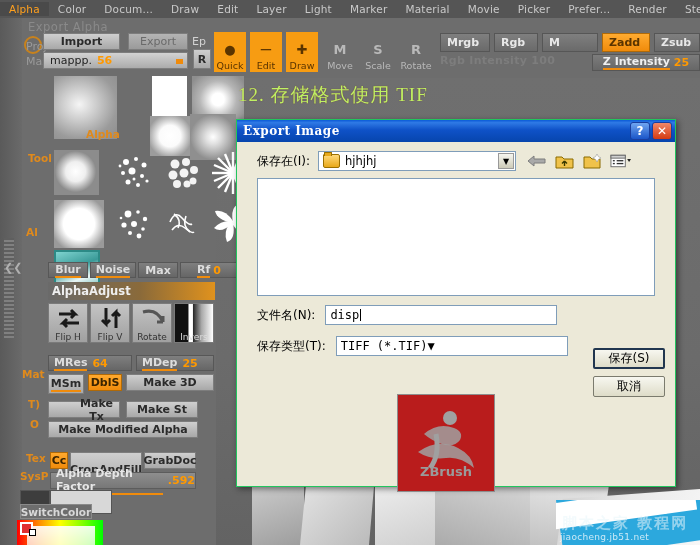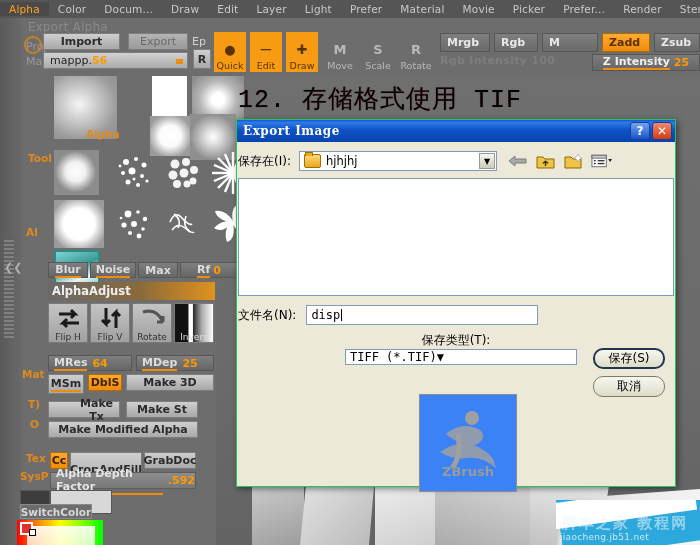--- a/index.html
+++ b/index.html
@@ -72,21 +72,21 @@
     display:flex;align-items:center;justify-content:center;box-sizing:border-box;
   }
 
   #import-btn{position:absolute;left:43px;top:33px;width:77px;height:17px;font-weight:bold;}
   #export-btn{position:absolute;left:128px;top:33px;width:60px;height:17px;color:#6a6a6a;
     background:linear-gradient(180deg,#b4b4b4,#9a9a9a);}
   #ep-lbl{position:absolute;left:192px;top:35px;font-size:11px;color:#d2d2d2;}
   #mappp-slider{position:absolute;left:43px;top:52px;width:145px;height:17px;
     background:linear-gradient(180deg,#d2d2d2,#ababab);border:1px solid #7d7d7d;
     font-size:11px;color:#222;display:flex;align-items:center;padding-left:6px;box-sizing:border-box;}
-  #mappp-slider .num{color:#ff9900;font-weight:bold;}
+  #mappp-slider .num{color:#ff9900;font-weight:bold;margin-left:5px;}
   .sliderbox{position:absolute;right:4px;top:6px;width:7px;height:5px;background:#f08b0b;}
   #r-btn{position:absolute;left:193px;top:49px;width:18px;height:20px;font-weight:bold;font-size:11px;}
 
   
   .thumbgrid{position:absolute;left:32px;top:76px;width:185px;height:110px;}
   .thumb{position:absolute;}
   .t-cloud{left:22px;top:0;width:63px;height:63px;
     background:radial-gradient(ellipse at 40% 45%,#f5f5f5 0%,#c9c9c9 35%,#9b9b9b 70%,#8c8c8c 100%);}
   .t-white{left:120px;top:0;width:35px;height:40px;background:#ffffff;}
   .t-glow1{left:160px;top:0;width:52px;height:52px;
@@ -200,72 +200,72 @@
   #c-zadd{position:absolute;left:390px;top:3px;width:48px;}
   #c-zsub{position:absolute;left:442px;top:3px;width:46px;}
   #rgbint{position:absolute;left:228px;top:24px;width:160px;height:16px;color:#7d7d7d;
     font-size:11px;font-weight:bold;letter-spacing:.3px;}
   #zint{position:absolute;left:380px;top:24px;width:108px;height:17px;
     background:linear-gradient(180deg,#7c7c7c,#676767);border:1px solid #565656;
     color:#f0f0f0;font-size:11px;font-weight:bold;display:flex;align-items:center;justify-content:center;box-sizing:border-box;}
   #zint .num{color:#ff9900;margin-left:4px;}
 
   
-  #annotation{position:absolute;left:238px;top:82px;font-size:25px;color:#000000;
-    font-family:Liberation Mono, monospace;letter-spacing:1px;
+  #annotation{position:absolute;left:238px;top:82px;font-size:19px;color:#bef264;
+    font-family:Liberation Serif, serif;letter-spacing:1px;
     text-shadow:0 0 1px rgba(120,0,0,.6);}
 
   
   .dlg{position:absolute;left:236px;top:119px;width:440px;height:368px;
     background:#ece9d8;border:1px solid #22c55e;box-sizing:border-box;
     box-shadow:2px 2px 6px rgba(0,0,0,.45);}
   .dlg-title{height:22px;
     background:linear-gradient(180deg,#0a5ad8 0%,#2f7ae5 12%,#0f52c8 45%,#0745ad 100%);
     display:flex;align-items:center;padding:0 3px 0 6px;box-sizing:border-box;}
   .dlg-title .t{color:#fff;font-size:12px;font-weight:bold;font-family:"DejaVu Serif","Liberation Serif",serif;
     letter-spacing:.5px;flex:1;}
   .tbtn{width:20px;height:18px;margin-left:2px;border:1px solid #1a3e9e;border-radius:3px;
     display:flex;align-items:center;justify-content:center;font-size:12px;font-weight:bold;color:#fff;box-sizing:border-box;}
   #dlg-help{background:linear-gradient(180deg,#6fa5f0,#1a55c8);}
   #dlg-close{background:linear-gradient(180deg,#f2886a,#d43b12);}
 
-  .dlg-body{position:absolute;left:0;top:22px;width:100%;height:346px;padding:8px 1px;box-sizing:border-box;}
+  .dlg-body{position:absolute;left:0;top:22px;width:100%;height:346px;padding:8px 20px;box-sizing:border-box;}
   .row1{display:flex;align-items:center;height:22px;}
   .cnlbl{font-size:12px;color:#000;font-family:"DejaVu Sans","Liberation Sans",sans-serif;}
   .combo{height:20px;background:#fff;border:1px solid #7f9db9;display:flex;align-items:center;
     font-size:11.5px;color:#000;box-sizing:border-box;position:relative;}
   .combo .arrowbtn{position:absolute;right:1px;top:1px;width:16px;height:16px;
     background:linear-gradient(180deg,#f6f6f0,#cdcbb8);border:1px solid #999;
     display:flex;align-items:center;justify-content:center;font-size:8px;box-sizing:border-box;}
   #lookin{margin-left:8px;width:198px;padding-left:4px;}
   .foldericon{width:15px;height:12px;margin-right:5px;position:relative;flex:0 0 auto;
     background:linear-gradient(180deg,#ffd97a,#e8a91a);border:1px solid #9b7000;border-radius:1px 2px 2px 2px;}
   .foldericon:before{content:"";position:absolute;left:0;top:-3px;width:6px;height:3px;
     background:#e8a91a;border:1px solid #9b7000;border-bottom:0;border-radius:1px 1px 0 0;}
   .navicons{display:flex;align-items:center;margin-left:10px;gap:7px;}
   .navic{width:21px;height:19px;display:flex;align-items:center;justify-content:center;}
 
   .filelist{margin-top:6px;height:118px;background:#fff;border:1px solid #7f9db9;box-sizing:border-box;}
 
   .row2{display:flex;align-items:center;margin-top:9px;height:20px;}
-  .row3{display:flex;align-items:center;margin-top:7px;height:28px;flex-direction:column;}
+  .row3{display:flex;align-items:center;margin-top:7px;height:28px;}
   .fld{height:20px;background:#fff;border:1px solid #7f9db9;font-size:12px;color:#000;
     display:flex;align-items:center;padding-left:4px;box-sizing:border-box;font-family:"DejaVu Sans Mono","Liberation Mono",monospace;}
   #filename-input{margin-left:10px;width:232px;}
   #filetype-select{margin-left:10px;width:232px;position:relative;}
   .xbtn{width:72px;height:21px;background:linear-gradient(180deg,#f7f7f0,#dedcc8);
     border:1px solid #7b7b6e;font-size:12px;color:#000;display:flex;align-items:center;justify-content:center;
-    box-sizing:border-box;border-radius:10px;}
+    box-sizing:border-box;border-radius:2px;}
   #save-btn{position:absolute;right:10px;top:206px;border:2px solid #21364f;}
   #cancel-btn{position:absolute;right:10px;top:234px;}
   .caret{display:inline-block;width:1px;height:12px;background:#000;margin-left:1px;}
 
   
-  .zlogo{position:absolute;left:160px;top:252px;width:98px;height:98px;background:#3b82f6;
-    border:1px solid #8d8d8d;display:flex;align-items:center;justify-content:center;box-sizing:border-box;margin-left:22px;}
+  .zlogo{position:absolute;left:160px;top:252px;width:98px;height:98px;background:#b91c1c;
+    border:1px solid #8d8d8d;display:flex;align-items:center;justify-content:center;box-sizing:border-box;}
 
   
   .wm{position:absolute;left:556px;top:500px;width:144px;height:45px;overflow:hidden;}
   .wm .band{position:absolute;left:0;top:0;width:170px;height:60px;background:#2ca8dd;
     transform:rotate(-8deg);transform-origin:0 0;}
   .wm .white{position:absolute;left:-10px;top:-6px;width:150px;height:26px;background:#fff;
     transform:rotate(-8deg);}
   .wm .t1{position:absolute;left:52px;top:4px;color:#fff;font-size:11px;font-weight:bold;letter-spacing:1px;opacity:.9;}
   .wm .t2{position:absolute;left:6px;top:14px;color:#e9f6fb;font-size:15px;font-weight:bold;opacity:.55;letter-spacing:2px;}
   .wm .t3{position:absolute;left:4px;top:32px;color:#ffffff;font-size:9px;opacity:.75;letter-spacing:.3px;}
@@ -522,21 +522,21 @@
     </div>
 
   <div class="menubar">
     <div class="mi active">Alpha</div>
     <div class="mi">Color</div>
     <div class="mi">Docum...</div>
     <div class="mi">Draw</div>
     <div class="mi">Edit</div>
     <div class="mi">Layer</div>
     <div class="mi">Light</div>
-    <div class="mi">Prefer</div>
+    <div class="mi">Marker</div>
     <div class="mi">Material</div>
     <div class="mi">Movie</div>
     <div class="mi">Picker</div>
     <div class="mi">Prefer...</div>
     <div class="mi">Render</div>
     <div class="mi">Stencil</div>
 
   </div>
 
   <div class="toolbar">

